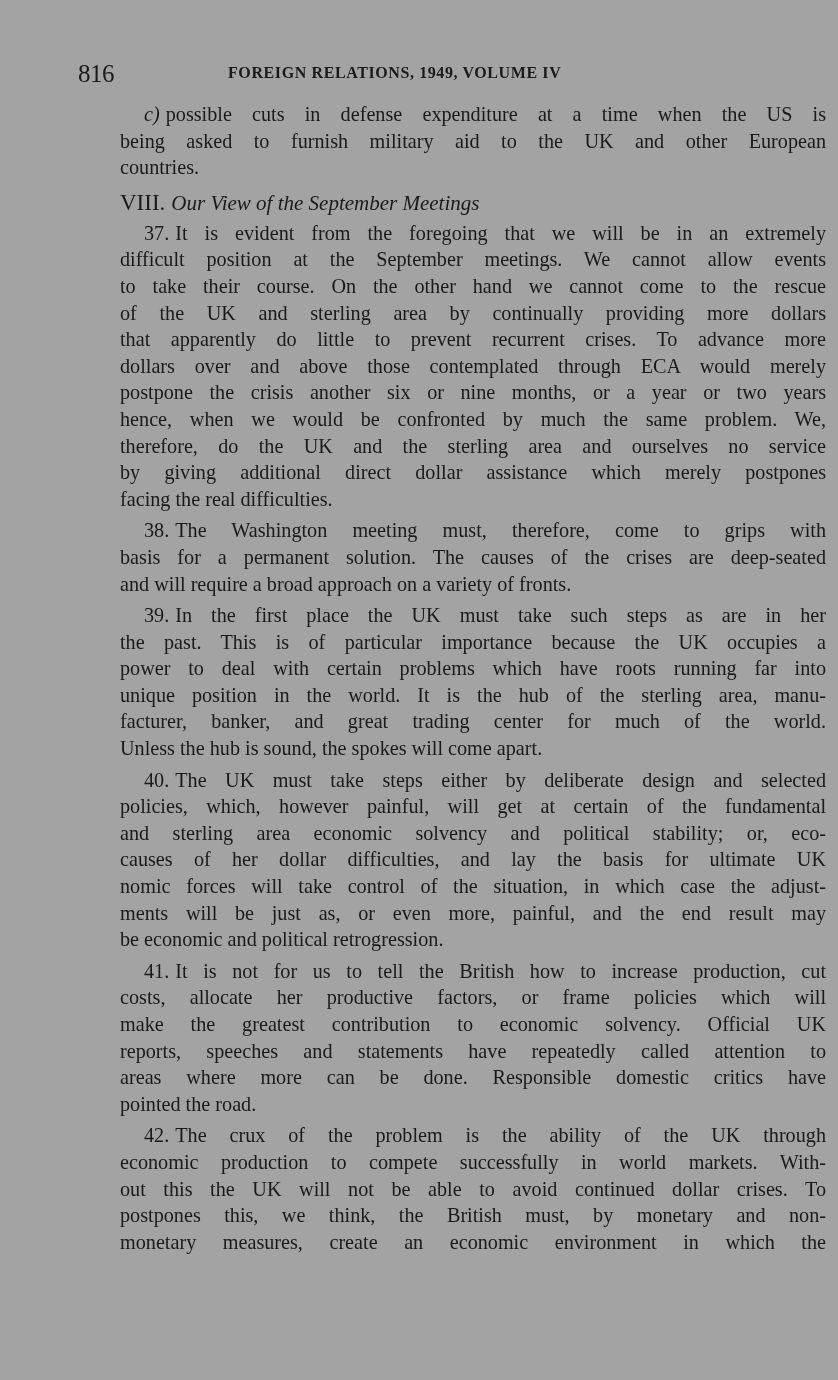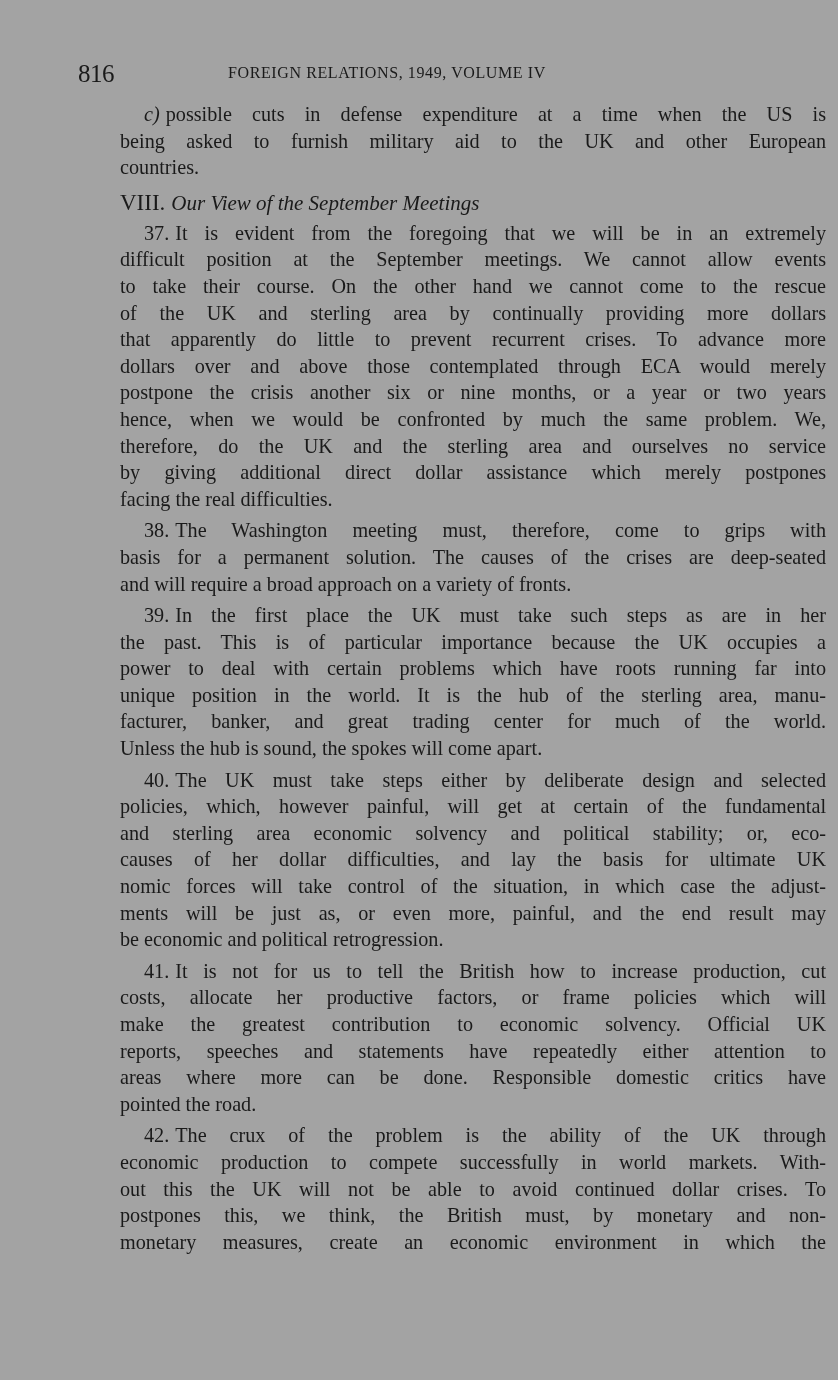--- a/index.html
+++ b/index.html
@@ -37,21 +37,21 @@
       font-size: 25px;
       letter-spacing: -0.5px;
     }
     .running-head {
       position: absolute;
       left: 150px;
       top: 6px;
       font-size: 16px;
       letter-spacing: 0.6px;
       text-transform: uppercase;
-      font-weight: normal;
+      font-weight: bold;
     }
     .body-text {
       position: absolute;
       left: 78px;
       top: 101px;
       width: 706px;
       margin-left: 42px;
     }
     .line {
       display: block;
@@ -150,21 +150,21 @@
       <span class="line">causes of her dollar difficulties, and lay the basis for ultimate UK</span>
       <span class="line">nomic forces will take control of the situation, in which case the adjust-</span>
       <span class="line">ments will be just as, or even more, painful, and the end result may</span>
       <span class="line last">be economic and political retrogression.</span>
     </div>
 
     <div class="block">
       <span class="line indent"><span class="para-num">41.</span><span>It is not for us to tell the British how to increase production, cut</span></span>
       <span class="line">costs, allocate her productive factors, or frame policies which will</span>
       <span class="line">make the greatest contribution to economic solvency. Official UK</span>
-      <span class="line">reports, speeches and statements have repeatedly either attention to</span>
+      <span class="line">reports, speeches and statements have repeatedly called attention to</span>
       <span class="line">areas where more can be done. Responsible domestic critics have</span>
       <span class="line last">pointed the road.</span>
     </div>
 
     <div class="block">
       <span class="line indent"><span class="para-num">42.</span><span>The crux of the problem is the ability of the UK through</span></span>
       <span class="line">economic production to compete successfully in world markets. With-</span>
       <span class="line">out this the UK will not be able to avoid continued dollar crises. To</span>
       <span class="line">postpones this, we think, the British must, by monetary and non-</span>
       <span class="line">monetary measures, create an economic environment in which the</span>

